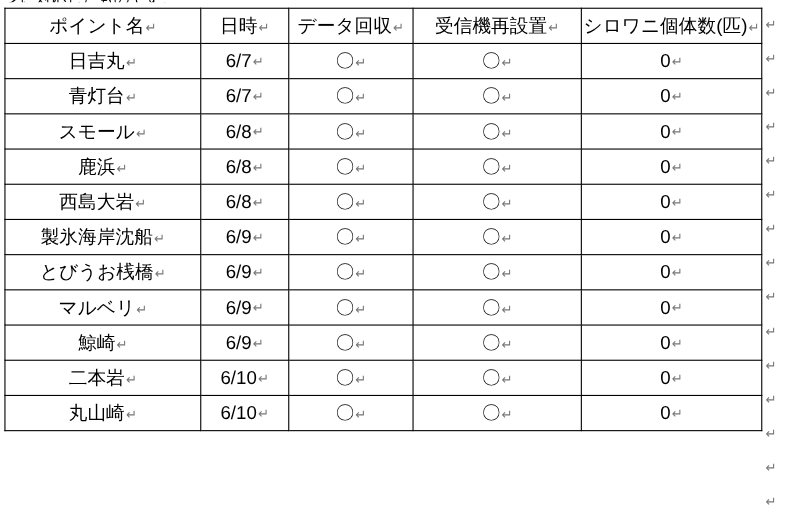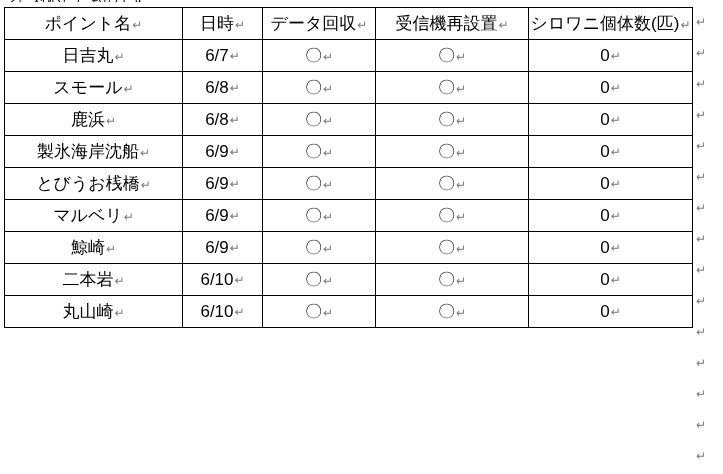--- a/index.html
+++ b/index.html
@@ -111,34 +111,48 @@
     </thead>
     <tbody id="tbody">
         <tr>
           <td><span class="cell-inner">日吉丸</span><span class="pilcrow">↵</span></td>
           <td><span class="cell-inner">6/7</span><span class="pilcrow">↵</span></td>
           <td><span class="circle cell-inner">〇</span><span class="pilcrow">↵</span></td>
           <td><span class="circle cell-inner">〇</span><span class="pilcrow">↵</span></td>
           <td><span class="cell-inner">0</span><span class="pilcrow">↵</span></td>
         </tr>
         <tr>
+          <td><span class="cell-inner">青灯台</span><span class="pilcrow">↵</span></td>
+          <td><span class="cell-inner">6/7</span><span class="pilcrow">↵</span></td>
+          <td><span class="circle cell-inner">〇</span><span class="pilcrow">↵</span></td>
+          <td><span class="circle cell-inner">〇</span><span class="pilcrow">↵</span></td>
+          <td><span class="cell-inner">0</span><span class="pilcrow">↵</span></td>
+        </tr>
+        <tr>
           <td><span class="cell-inner">スモール</span><span class="pilcrow">↵</span></td>
           <td><span class="cell-inner">6/8</span><span class="pilcrow">↵</span></td>
           <td><span class="circle cell-inner">〇</span><span class="pilcrow">↵</span></td>
           <td><span class="circle cell-inner">〇</span><span class="pilcrow">↵</span></td>
           <td><span class="cell-inner">0</span><span class="pilcrow">↵</span></td>
         </tr>
         <tr>
           <td><span class="cell-inner">鹿浜</span><span class="pilcrow">↵</span></td>
           <td><span class="cell-inner">6/8</span><span class="pilcrow">↵</span></td>
           <td><span class="circle cell-inner">〇</span><span class="pilcrow">↵</span></td>
           <td><span class="circle cell-inner">〇</span><span class="pilcrow">↵</span></td>
           <td><span class="cell-inner">0</span><span class="pilcrow">↵</span></td>
         </tr>
         <tr>
+          <td><span class="cell-inner">西島大岩</span><span class="pilcrow">↵</span></td>
+          <td><span class="cell-inner">6/8</span><span class="pilcrow">↵</span></td>
+          <td><span class="circle cell-inner">〇</span><span class="pilcrow">↵</span></td>
+          <td><span class="circle cell-inner">〇</span><span class="pilcrow">↵</span></td>
+          <td><span class="cell-inner">0</span><span class="pilcrow">↵</span></td>
+        </tr>
+        <tr>
           <td><span class="cell-inner">製氷海岸沈船</span><span class="pilcrow">↵</span></td>
           <td><span class="cell-inner">6/9</span><span class="pilcrow">↵</span></td>
           <td><span class="circle cell-inner">〇</span><span class="pilcrow">↵</span></td>
           <td><span class="circle cell-inner">〇</span><span class="pilcrow">↵</span></td>
           <td><span class="cell-inner">0</span><span class="pilcrow">↵</span></td>
         </tr>
         <tr>
           <td><span class="cell-inner">とびうお桟橋</span><span class="pilcrow">↵</span></td>
           <td><span class="cell-inner">6/9</span><span class="pilcrow">↵</span></td>
           <td><span class="circle cell-inner">〇</span><span class="pilcrow">↵</span></td>

